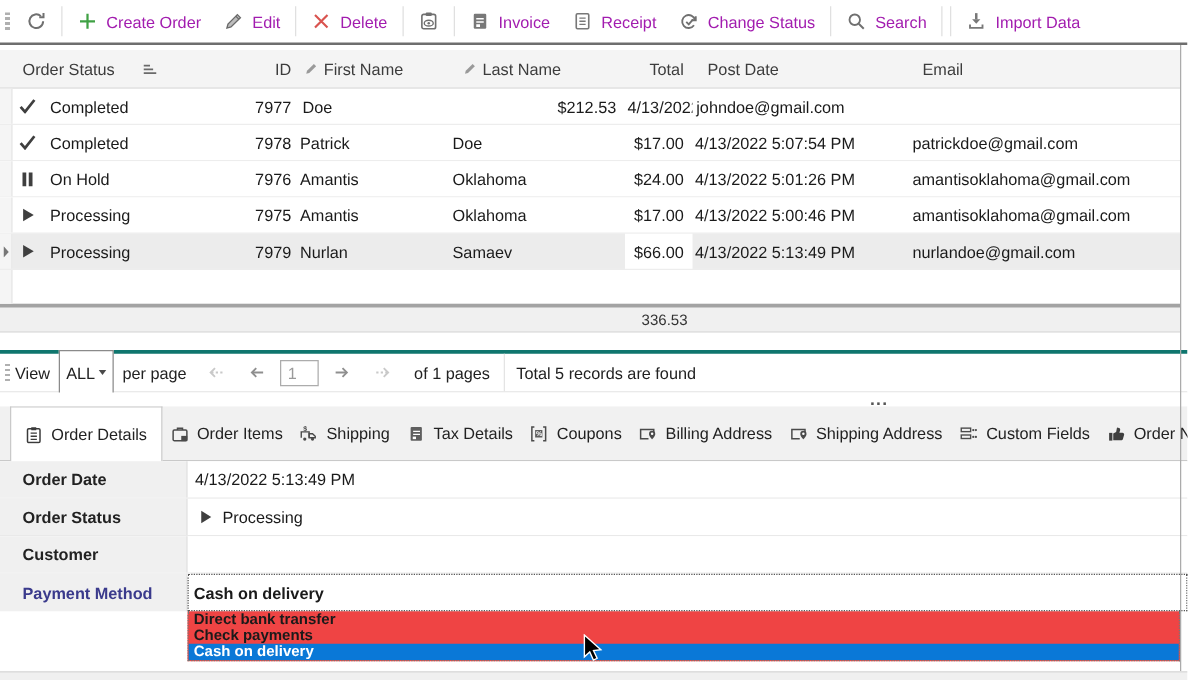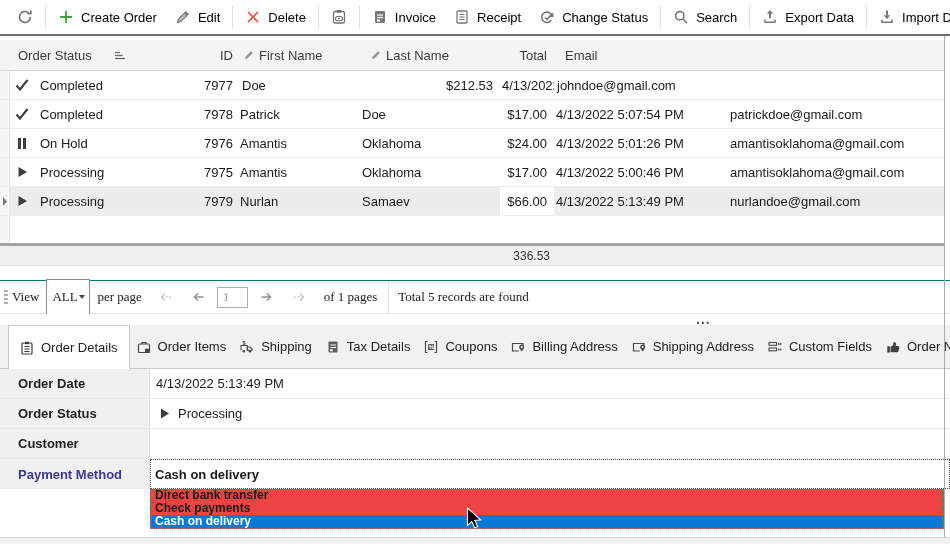--- a/index.html
+++ b/index.html
@@ -8,21 +8,21 @@
     font-family: "Liberation Sans", "DejaVu Sans", sans-serif;
     font-size: 13px; color: #1a1a1a; background: #fff; position: relative;
   }
   .app { position: relative; width: 950px; height: 544px; background:#fff; }
 
   
   .toolbar { height: 36px; border-bottom: 2px solid #6e6e6e; display: flex; align-items: center; padding: 0 2px; background:#fff; }
   .vgrip { width: 4px; height: 15px; margin: 0 4px 0 2px;
     background-image: repeating-linear-gradient(#b0b0b0 0 2px, transparent 2px 4px); }
   .tb-btn { display: inline-flex; align-items: center; gap: 7px; padding: 0 9px; height: 28px;
-    background: none; border: none; font: inherit; color: #000000; cursor: default; white-space: nowrap; }
+    background: none; border: none; font: inherit; color: #a21caf; cursor: default; white-space: nowrap; }
   .tb-sep { width: 1px; height: 24px; background: #e0e0e0; margin: 0 3px; flex: none; }
   .caret { width: 0; height: 0; border-left: 3.5px solid transparent; border-right: 3.5px solid transparent;
     border-top: 4px solid #4a4a4a; margin-left: 1px; }
   .icon16 { width: 16px; height: 16px; flex: none; display:block; }
 
   
   .grid { margin-top: 4px; width: 944px; }
   .gcols { display: grid; grid-template-columns: 10px 190px 38px 120px 142px 54px 173px 1fr; }
   .grid-header { height: 31px; background: #f4f4f4; border-bottom: 1px solid #d8d8d8; align-items: center; color: #3c3c3c; }
   .hc { display: flex; align-items: center; height: 100%; }
@@ -49,22 +49,22 @@
   .icon-pause { display: inline-flex; gap: 2px; }
   .icon-pause i { width: 3px; height: 11px; background: #3f3f3f; display:block; }
 
   .grid-filler { height: 27px; background: #fff; }
   .grid-filler .row-ind { height: 100%; }
   .grid-summary { height: 23px; background: #f0f0f0; border-top: 3px solid #a3a3a3; border-bottom: 1px solid #dcdcdc;
     align-items: center; font-size: 12px; color: #333; }
   .s-total { display:flex; justify-content: flex-end; padding-right: 4px; }
 
   
-  .pager { margin-top: 14px; height: 34px; border-top: 1px solid #0f766e; border-bottom: 1px solid #e4e4e4;
-    display: flex; align-items: center; padding-left: 2px; color: #222; font-family: Liberation Serif, serif; }
+  .pager { margin-top: 14px; height: 34px; border-top: 3px solid #0f766e; border-bottom: 1px solid #e4e4e4;
+    display: flex; align-items: center; padding-left: 2px; color: #222; }
   .page-combo { border: 1px solid #8a8a8a; height: 37px; width: 44px; display: inline-flex; align-items: center;
     justify-content: space-between; padding: 0 5px; margin: 0 7px; background: #fff; }
   .pgbtn { background:none; border:none; padding:0; margin: 0 9px; display:inline-flex; align-items:center; cursor:default; }
   .page-input { width: 31px; height: 21px; border: 1px solid #acacac; color: #9a9a9a; padding-left: 5px;
     font: inherit; margin: 0 2px; }
   .pager-sep { width: 1px; align-self: stretch; background: #e4e4e4; margin-left: 11px; }
   .pager-text { margin-left: 9px; }
   .ofpages { margin-left: 8px; }
 
   
@@ -176,28 +176,20 @@
 
     <button class="tb-btn">
       <svg class="icon16" viewBox="0 0 16 16">
         <circle cx="6.8" cy="6.8" r="4.2" fill="none" stroke="#707070" stroke-width="1.5"></circle>
         <line x1="10" y1="10" x2="14" y2="14" stroke="#707070" stroke-width="1.5"></line>
       </svg>
       <span>Search</span>
     </button>
     <span class="tb-sep"></span>
 
-    <button class="tb-btn">
-      <svg class="icon16" viewBox="0 0 16 16">
-        <path d="M8 1l3.3 3.7H4.7z" fill="#787878"></path>
-        <rect x="7" y="4.2" width="2" height="5" fill="#787878"></rect>
-        <path d="M3 10.5v2.8h10v-2.8" fill="none" stroke="#787878" stroke-width="1.5"></path>
-      </svg>
-      <span>Export Data</span>
-    </button>
     <span class="tb-sep"></span>
 
     <button class="tb-btn">
       <svg class="icon16" viewBox="0 0 16 16">
         <rect x="7" y="1.5" width="2" height="5" fill="#787878"></rect>
         <path d="M8 10L4.7 6.3h6.6z" fill="#787878"></path>
         <path d="M3 10.5v2.8h10v-2.8" fill="none" stroke="#787878" stroke-width="1.5"></path>
       </svg>
       <span>Import Data</span>
     </button>
@@ -225,20 +217,23 @@
       </div>
       <div class="hc h-edit" style="padding-left:13px">
         <svg width="10" height="10" viewBox="0 0 10 10">
           <path d="M1 9l.6-2.4 5.5-5.5 1.8 1.8-5.5 5.5z" fill="#9a9a9a"></path>
         </svg>
         <span>Last Name</span>
       </div>
       <div class="hc h-total">
         <span>Total</span>
       </div>
+      <div class="hc h-date">
+        <span>Post Date</span>
+      </div>
       <div class="hc h-email">
         <span>Email</span>
       </div>
     </div>
 
     <div class="grid-row gcols">
       <div class="cell row-ind"></div>
       <div class="cell c-status">
         <span class="sticon">
             <svg width="14" height="12" viewBox="0 0 14 12">

